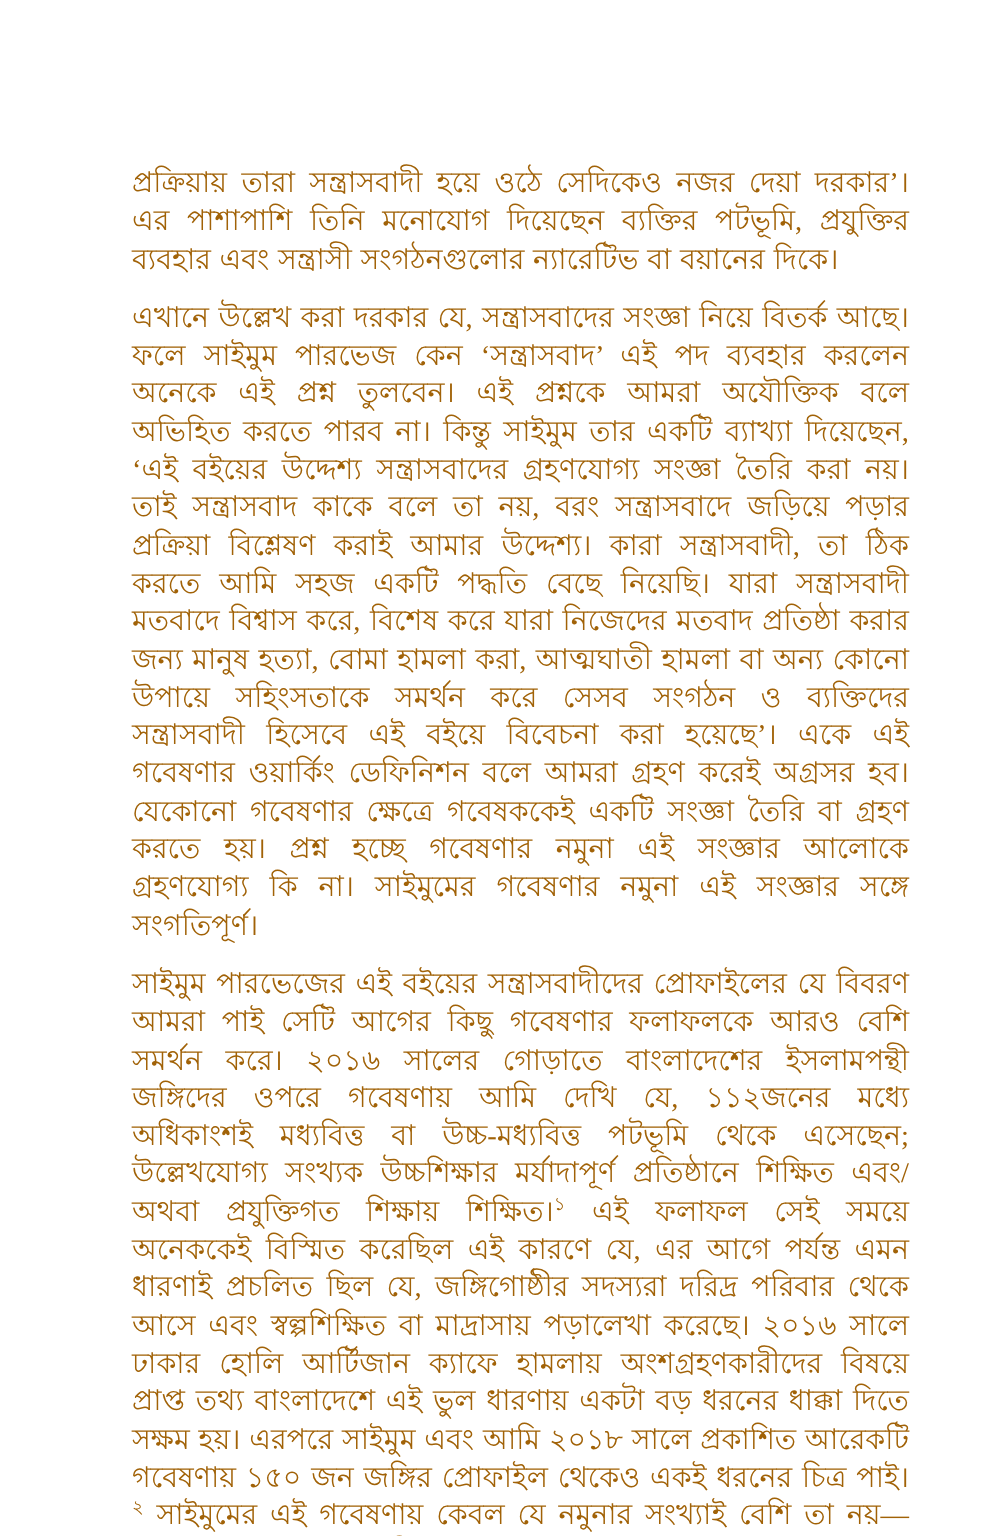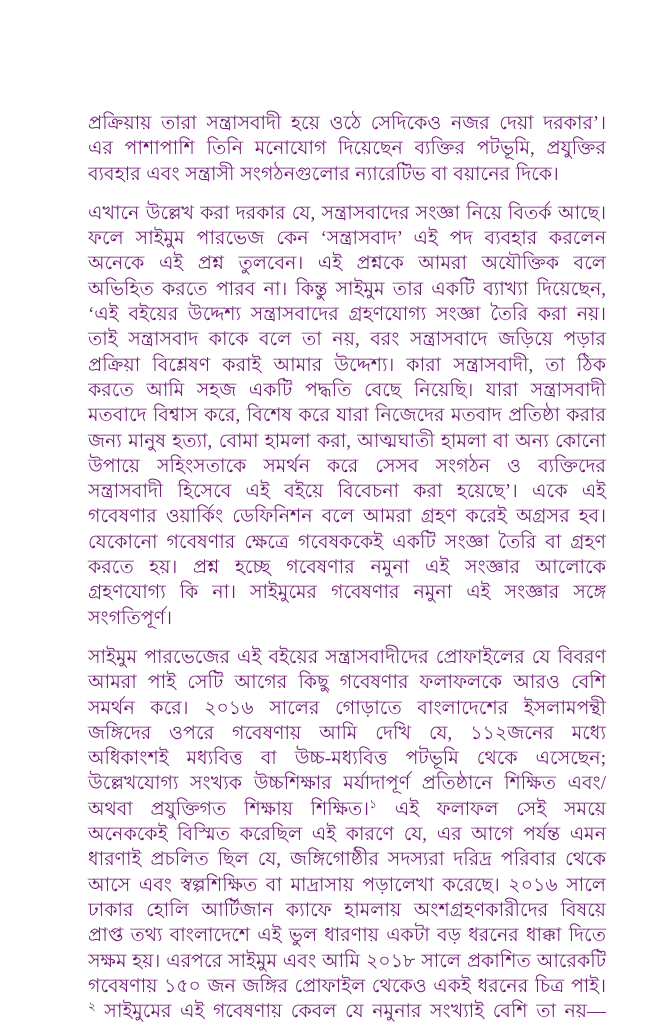--- a/index.html
+++ b/index.html
@@ -22,21 +22,21 @@
     color: #141414;
   }
   .book-page p {
     margin: 0 12px 14px 0;
     font-size: 19px;
     line-height: 25.3px;
     text-align: justify;
     text-justify: inter-word;
     letter-spacing: 0;
     word-spacing: 1px;
-    color: #701a75;
+    color: #a16207;
   }
   .book-page p:last-child {
     margin-bottom: 0;
   }
   sup.footnote-marker {
     font-size: 12px;
     line-height: 0;
     vertical-align: super;
   }
 </style>

